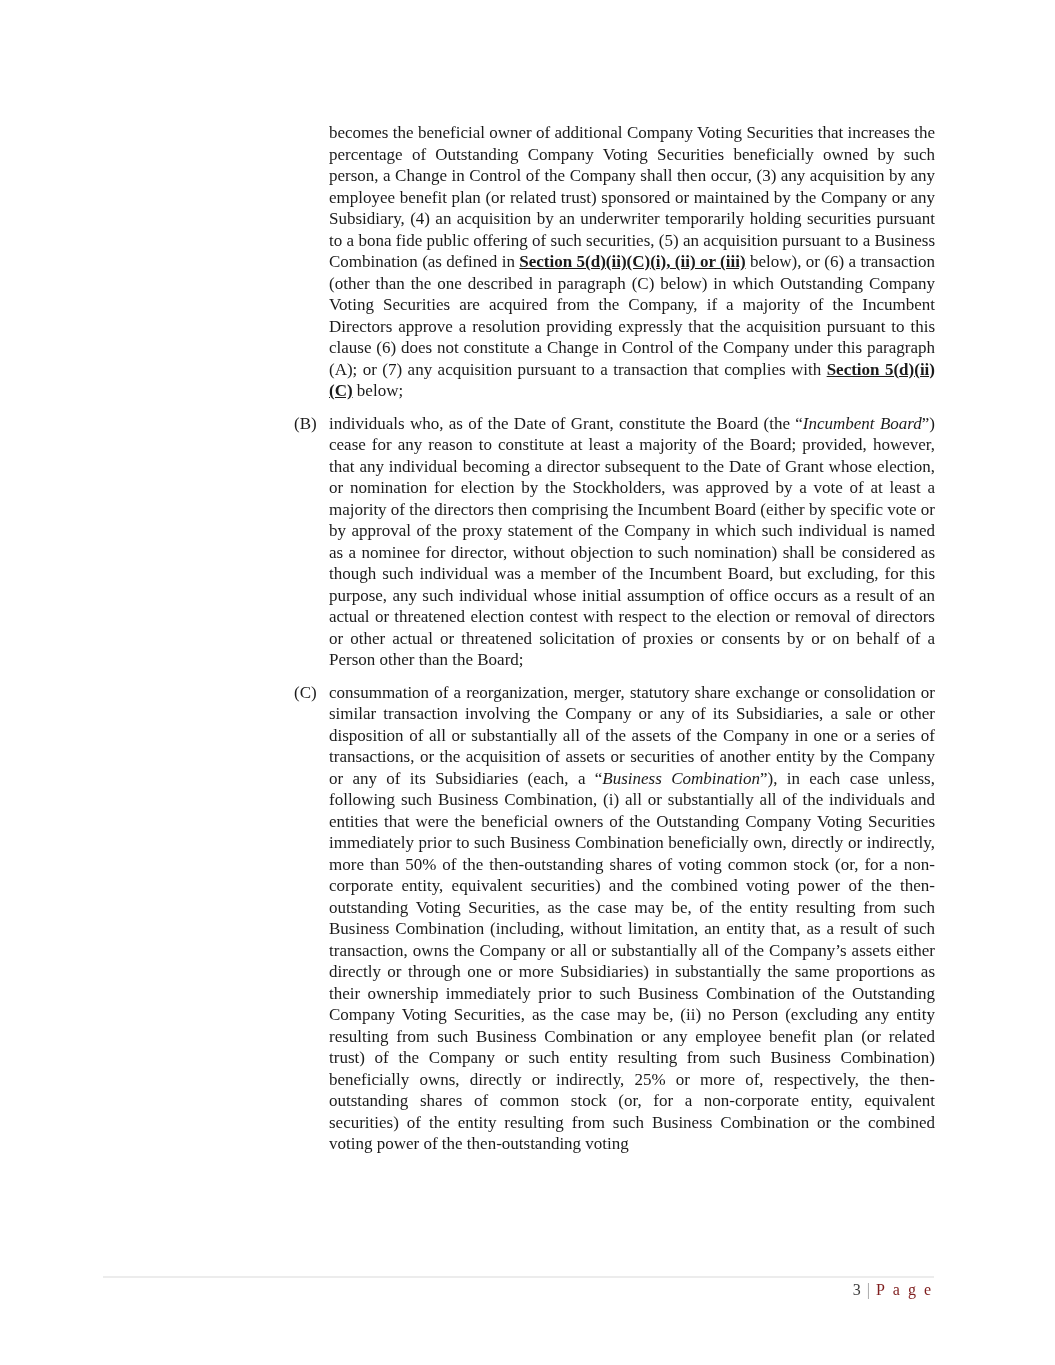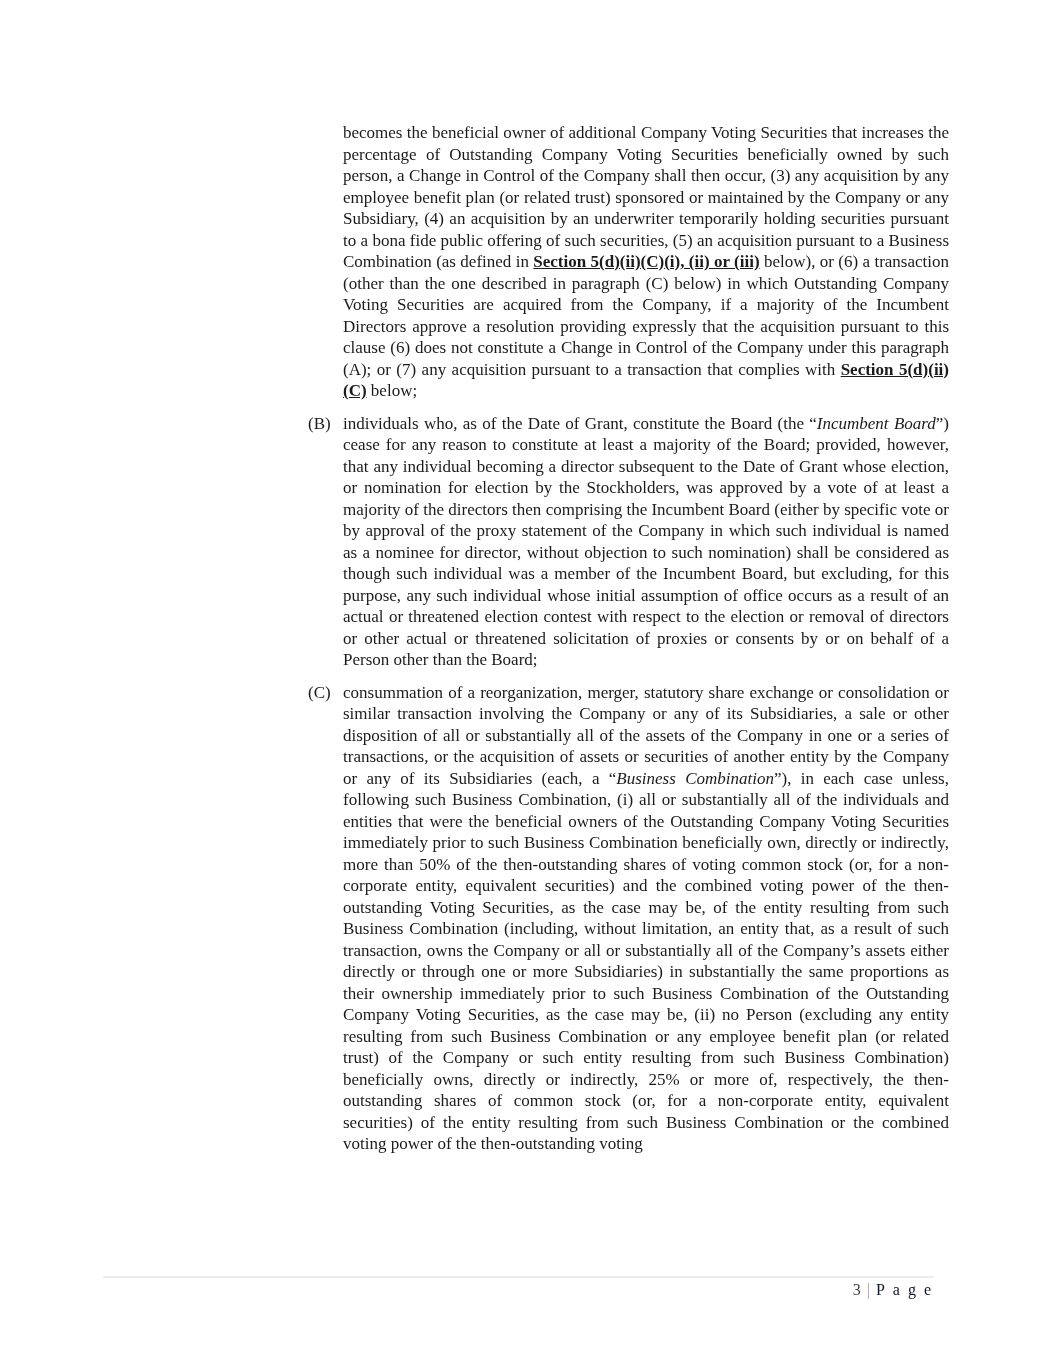--- a/index.html
+++ b/index.html
@@ -11,21 +11,21 @@
     position: relative;
     width: 1055px;
     height: 1365px;
     background: #ffffff;
     overflow: hidden;
     font-family: "Liberation Serif", "DejaVu Serif", serif;
     color: #1b1b1b;
   }
   .doc {
     position: absolute;
-    left: 308px;
+    left: 294px;
     top: 122px;
     width: 641px;
     font-size: 17px;
     line-height: 21.5px;
   }
   .para {
     margin: 0 0 11px 0;
     text-align: justify;
   }
   .para:last-child { margin-bottom: 0; }
@@ -57,21 +57,21 @@
   }
   .page-footer {
     position: absolute;
     top: 1281px;
     right: 124px;
     font-size: 16px;
     white-space: nowrap;
   }
   .pn { color: #3d3d3d; }
   .sep { color: #9a9a9a; margin: 0 6px; }
-  .pl { color: #0f172a; letter-spacing: 8px; margin-right: -8px; }
+  .pl { color: #7f1d1d; letter-spacing: 8px; margin-right: -8px; }
 </style>
 </head>
 <body>
 
 <div class="page">
 
   <div class="doc">
 
     <p class="para cont"><span>becomes the beneficial owner of additional Company Voting Securities that increases the percentage of Outstanding Company Voting Securities beneficially owned by such person, a Change in Control of the Company shall then occur, (3) any acquisition by any employee benefit plan (or related trust) sponsored or maintained by the Company or any Subsidiary, (4) an acquisition by an underwriter temporarily holding securities pursuant to a bona fide public offering of such securities, (5) an acquisition pursuant to a Business Combination (as defined in </span><span class="bu">Section 5(d)(ii)(C)(i), (ii) or (iii)</span><span> below), or (6) a transaction (other than the one described in paragraph (C) below) in which Outstanding Company Voting Securities are acquired from the Company, if a majority of the Incumbent Directors approve a resolution providing expressly that the acquisition pursuant to this clause (6) does not constitute a Change in Control of the Company under this paragraph (A); or (7) any acquisition pursuant to a transaction that complies with </span><span class="bu">Section 5(d)(ii)(C)</span><span> below;</span></p>
 

